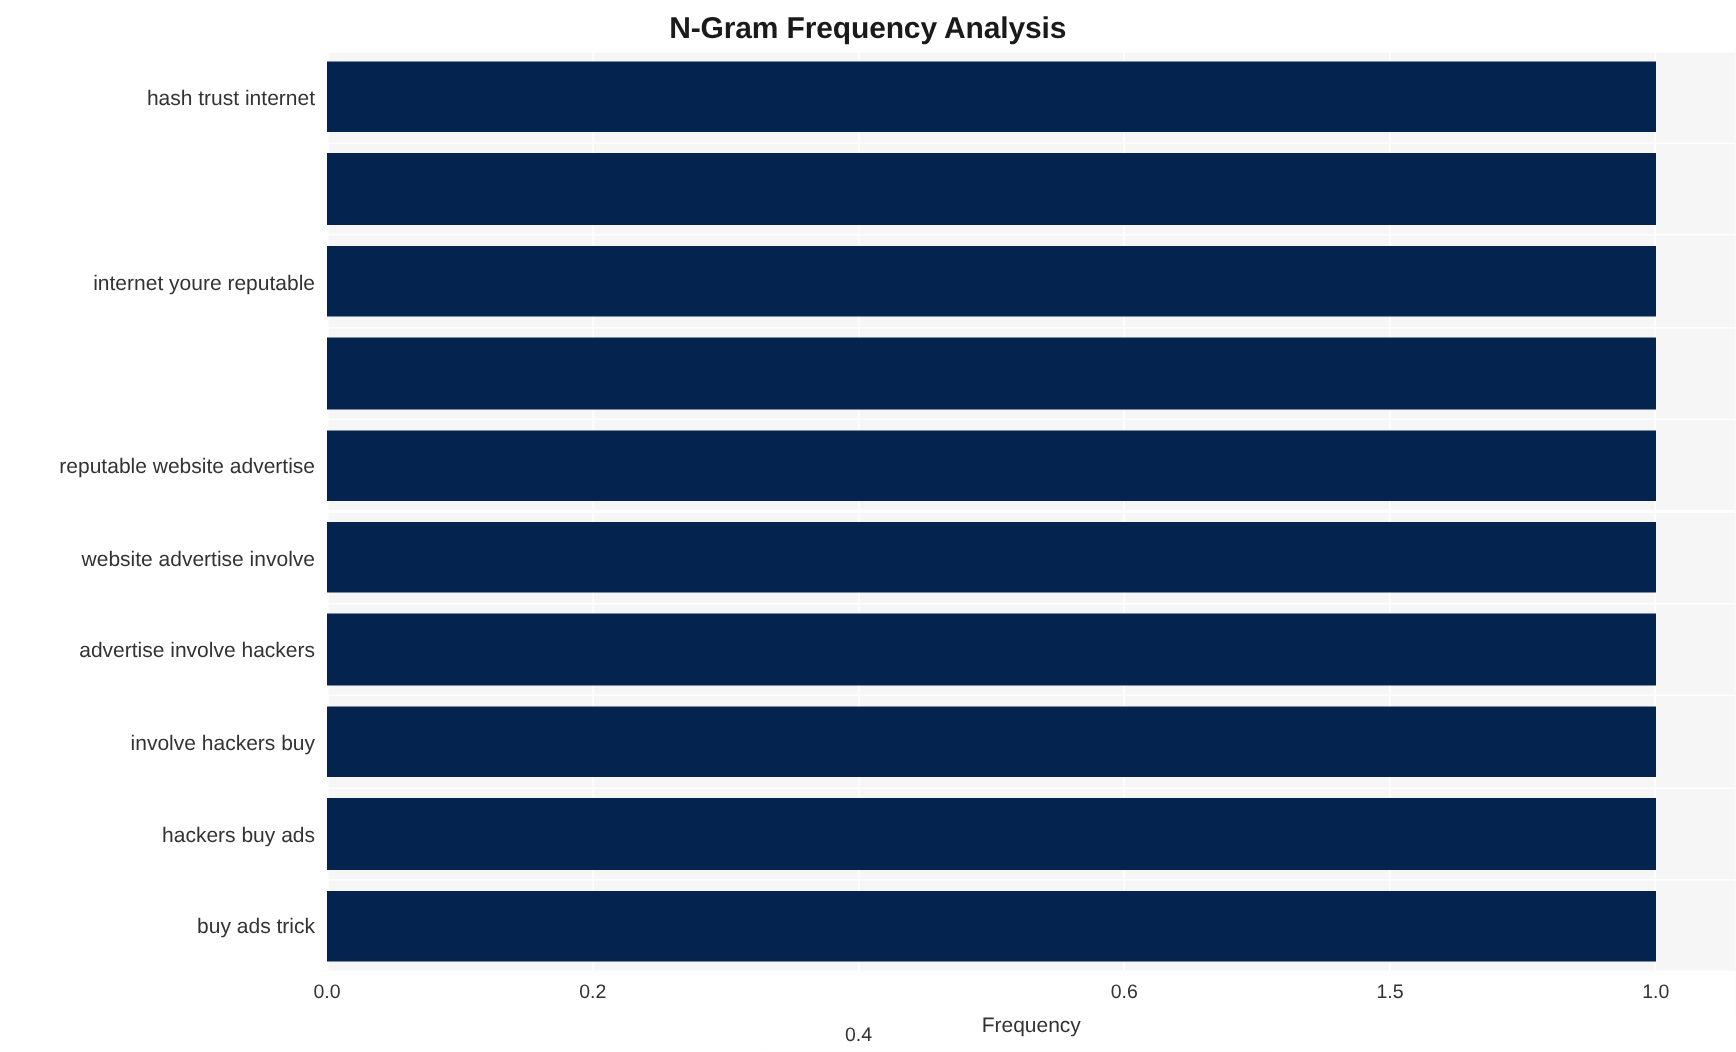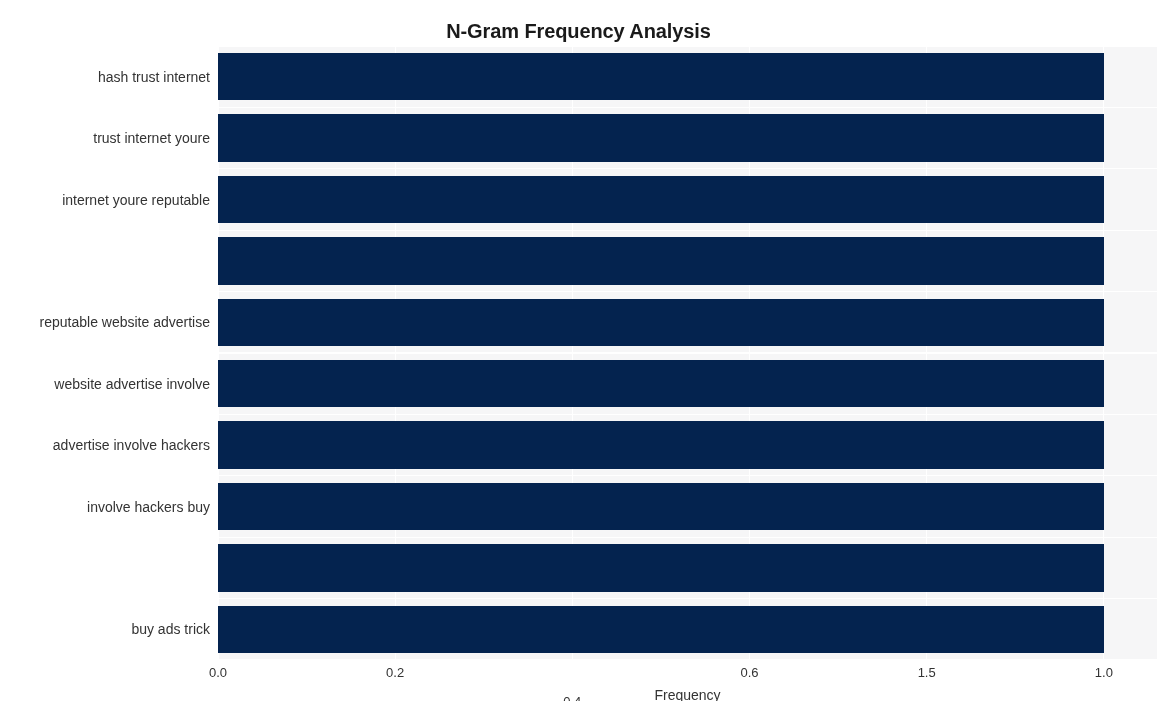--- a/index.html
+++ b/index.html
@@ -10,21 +10,21 @@
   body {
     width: 1157px;
     height: 701px;
     font-family: "Liberation Sans", sans-serif;
     overflow: hidden;
     position: relative;
   }
 
   #figure {
     position: absolute;
-    left: 0; top: 12px;
+    left: 0; top: 0;
     width: 1157px;
     height: 543px;
     background: #ffffff;
   }
 
   
   #chart-title {
     position: absolute;
     left: 0;
     top: 6px;
@@ -162,26 +162,26 @@
         <div class="bar" title="website advertise involve: 1" style="top: 314.061px; height: 47.278px; width: 885.849px; background: rgb(4, 35, 79);"></div>
         <div class="bar" title="advertise involve hackers: 1" style="top: 375.461px; height: 47.278px; width: 885.849px; background: rgb(4, 35, 79);"></div>
         <div class="bar" title="involve hackers buy: 1" style="top: 436.861px; height: 47.278px; width: 885.849px; background: rgb(4, 35, 79);"></div>
         <div class="bar" title="hackers buy ads: 1" style="top: 498.261px; height: 47.278px; width: 885.849px; background: rgb(4, 35, 79);"></div>
         <div class="bar" title="buy ads trick: 1" style="top: 559.661px; height: 47.278px; width: 885.849px; background: rgb(4, 35, 79);"></div>
       </div>
   </div>
 
   <div id="ytick-layer">
       <div class="ytick" style="top: 22.7px; margin-left: 28px;">hash trust internet</div>
-      <div class="ytick" style="top: 84.1px;">trust internet youre</div>
       <div class="ytick" style="top: 145.5px;">internet youre reputable</div>
       <div class="ytick" style="top: 268.3px;">reputable website advertise</div>
       <div class="ytick" style="top: 329.7px;">website advertise involve</div>
       <div class="ytick" style="top: 391.1px;">advertise involve hackers</div>
       <div class="ytick" style="top: 452.5px;">involve hackers buy</div>
+      <div class="ytick" style="top: 513.9px;">hackers buy ads</div>
       <div class="ytick" style="top: 575.3px;">buy ads trick</div>
     </div>
 
   <div id="xtick-layer">
       <div class="xtick" style="left: 218px;">0.0</div>
       <div class="xtick" style="left: 395.17px;">0.2</div>
       <div class="xtick" style="left: 572.34px; margin-top: 29px;">0.4</div>
       <div class="xtick" style="left: 749.509px;">0.6</div>
       <div class="xtick" style="left: 926.679px;">1.5</div>
       <div class="xtick" style="left: 1103.85px;">1.0</div>

